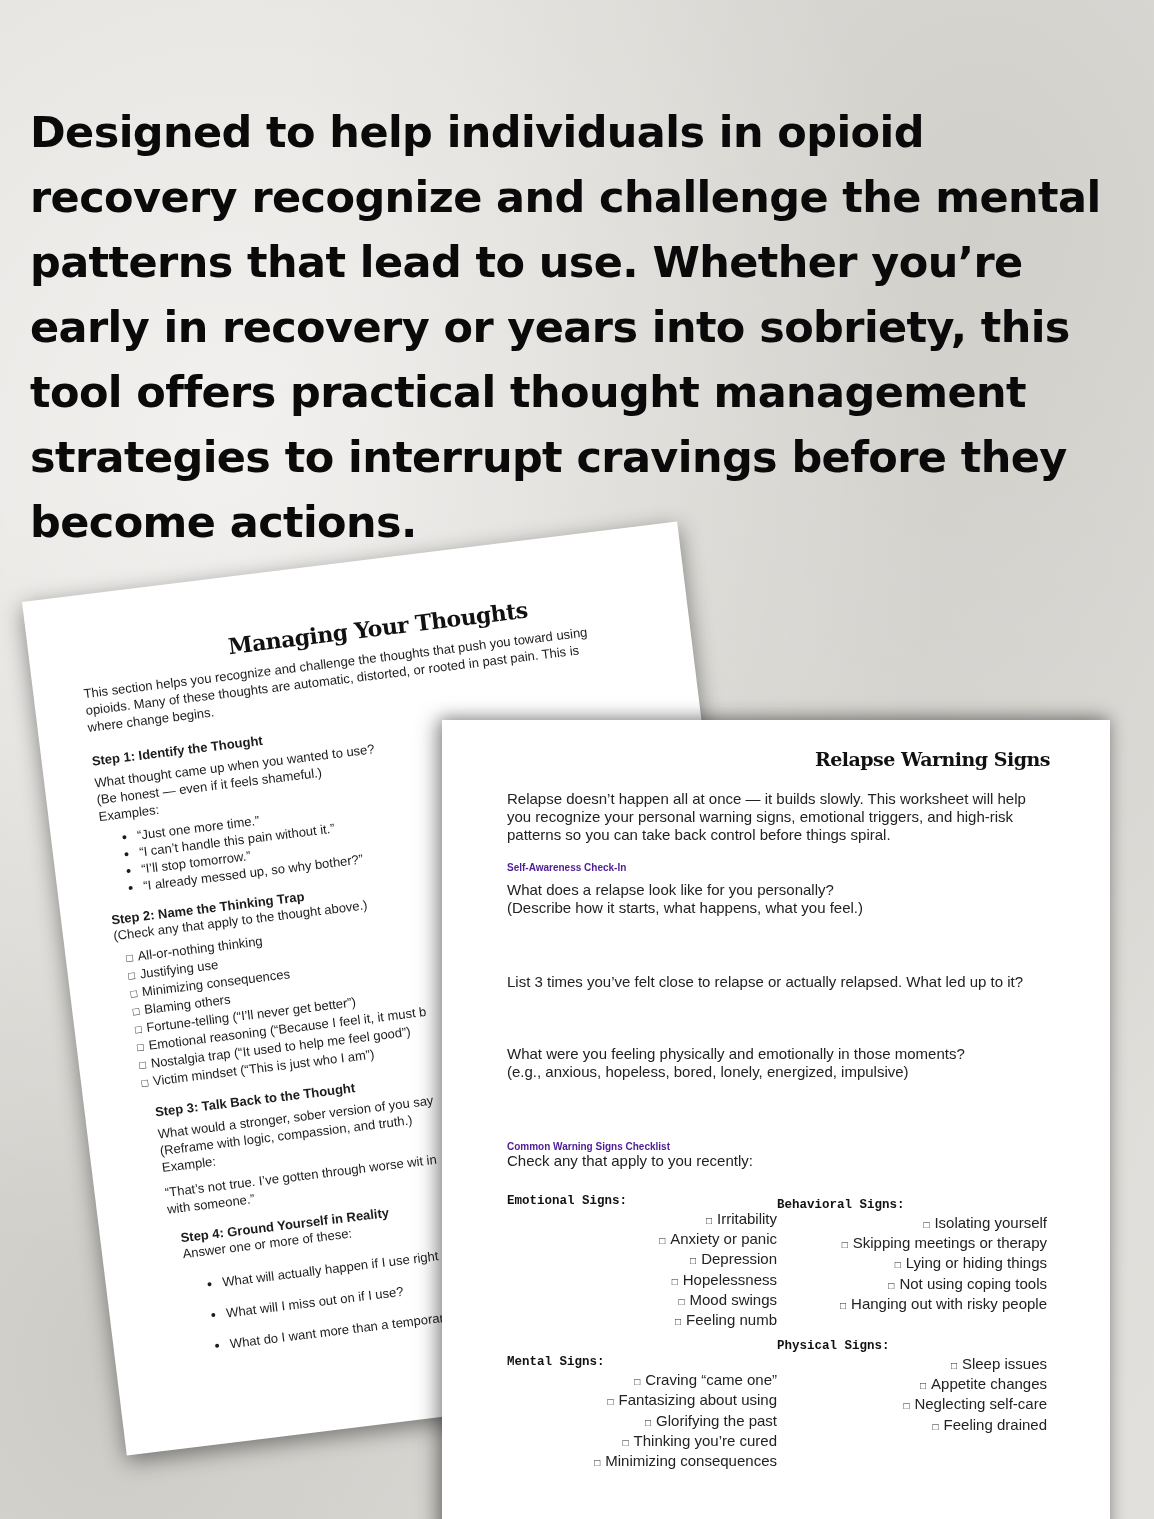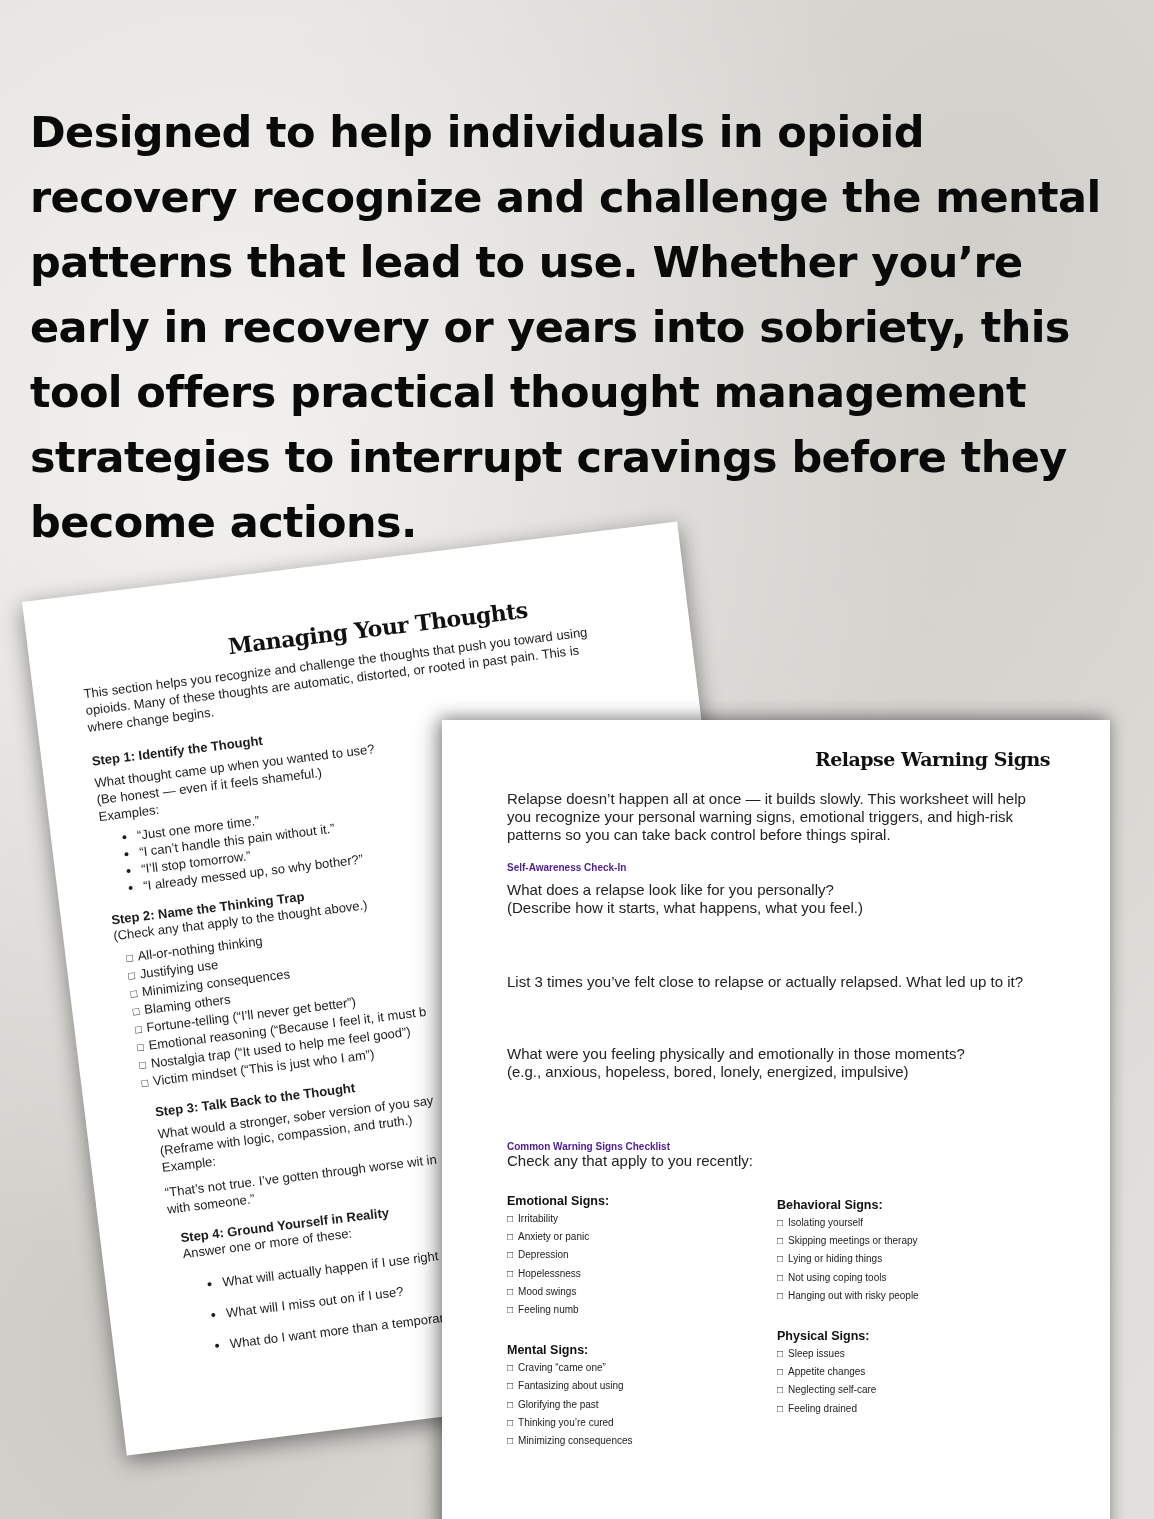--- a/index.html
+++ b/index.html
@@ -110,22 +110,22 @@
     .page-right .q1 { margin-top: 8px; margin-bottom: 56px; }
     .page-right .q2 { margin-bottom: 54px; }
     .page-right .q3 { margin-bottom: 60px; }
     .checklist-grid {
       display: grid;
       grid-template-columns: 270px 270px;
       column-gap: 0;
       margin-top: 22px;
     }
     .group { margin-bottom: 22px; }
-    .group-title { font-weight: bold; font-size: 12.5px; line-height: 18px; color: #111; }
-    .group .item { font-size: 10px; line-height: 18.2px; color: #222; }
+    .group-title { font-weight: bold; font-size: 12.5px; line-height: 18px; color: #111; font-family: Liberation Mono, monospace; }
+    .group .item { font-size: 15px; line-height: 18.2px; color: #222; text-align: right; }
     .group .item::before { content: "\25A1"; font-size: 10px; margin-right: 5px; }
     .col-right .group:first-child { margin-top: 4px; }
   </style>
 </head>
 <body>
 
 <h1 class="headline">Designed to help individuals in opioid recovery recognize and challenge the mental patterns that lead to use. Whether you’re early in recovery or years into sobriety, this tool offers practical thought management strategies to interrupt cravings before they become actions.</h1>
 
 <div class="page-left">
   <div class="title">Managing Your Thoughts</div>

